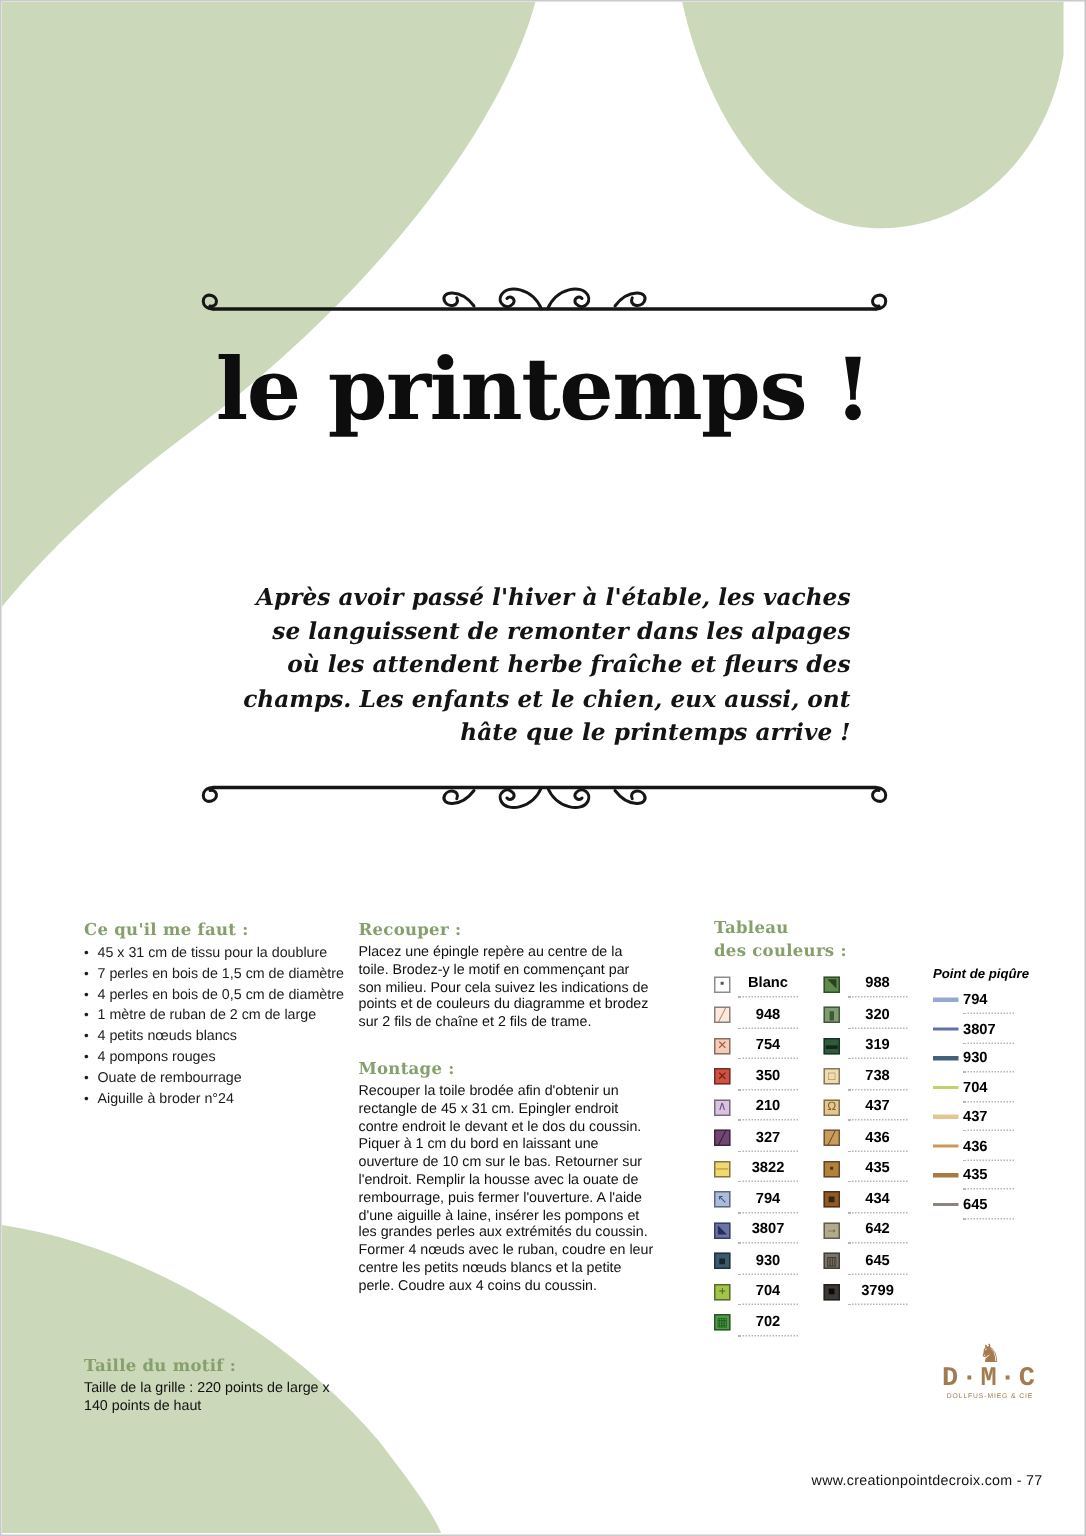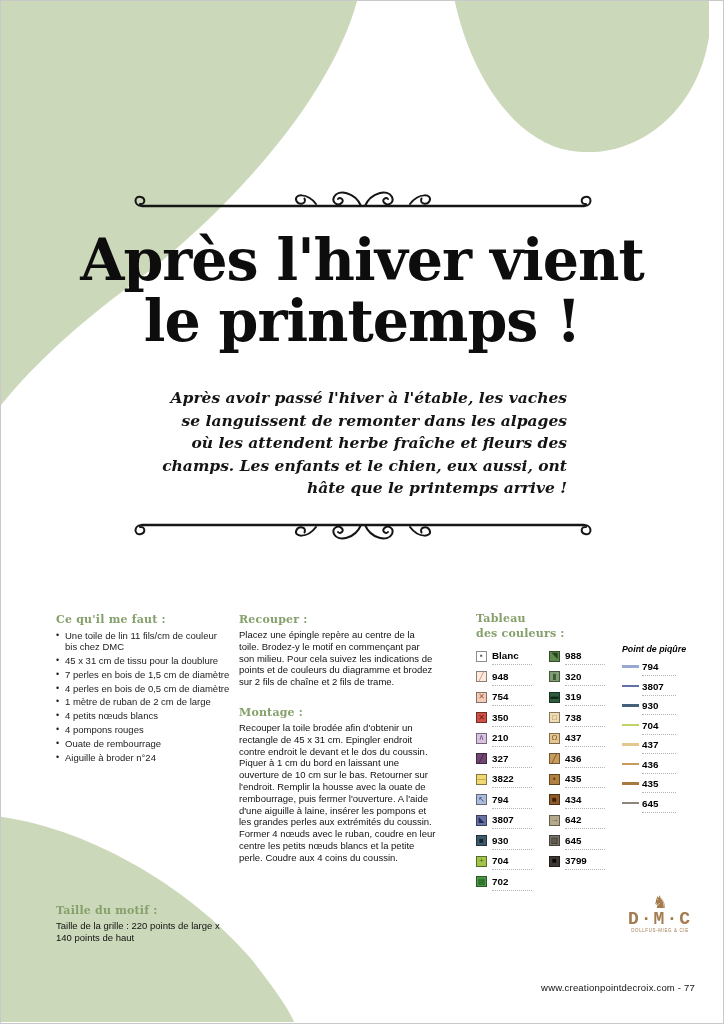--- a/index.html
+++ b/index.html
@@ -54,21 +54,21 @@
   .swatch-cols{display:flex;gap:17px;margin-top:9px;}
   .swatch-col{display:flex;flex-direction:column;}
   .swatch-row{display:flex;align-items:flex-start;height:20.5px;}
   .swatch-box{
     width:11px;height:11px;box-sizing:border-box;border:1px solid rgba(0,0,0,.45);
     display:flex;align-items:center;justify-content:center;
     font-size:8px;line-height:8px;margin-top:0.5px;
   }
   .swatch-label{font-size:9.8px;font-weight:bold;margin-left:5px;color:#000;}
   .name-dots{border-bottom:1px dotted #b5b5b5;height:1px;}
-  .swatch-meta{display:flex;flex-direction:column;}
+  .swatch-meta{display:flex;flex-direction:column;align-items:center;}
   .swatch-meta .name-dots{width:40px;margin-top:2px;margin-left:5px;}
 
   .backstitch{position:absolute;left:621px;top:643px;width:90px;}
   .backstitch-head{font-size:8.8px;font-weight:bold;font-style:italic;color:#000;}
   .stitch-row{display:flex;align-items:flex-start;height:19.5px;margin-top:0;}
   .stitch-line{width:17px;height:2.5px;margin-top:4px;}
   .stitch-label{font-size:9.8px;font-weight:bold;margin-left:3px;color:#000;}
   .stitch-meta{display:flex;flex-direction:column;}
   .stitch-meta .name-dots{width:34px;margin-top:2px;margin-left:3px;}
   .backstitch .rows{margin-top:7px;}
@@ -104,42 +104,40 @@
         <path d="M8 22 C-1 22 0 11 7 13 C12 14.5 11 21 6 20"></path>
         <path d="M450 22 C459 22 458 11 451 13 C446 14.5 447 21 452 20"></path>
         <path d="M227 22 C221 8 204 5 200 13 C197.5 18.5 204 23 208 18.5 C210.5 15.5 206 12.5 204 15"></path>
         <path d="M231 22 C237 8 254 5 258 13 C260.5 18.5 254 23 250 18.5 C247.5 15.5 252 12.5 254 15"></path>
         <path d="M182 20 C173 8 159 10 162.5 17 C165 21.5 173 20 170.5 14.5"></path>
         <path d="M276 20 C285 8 299 10 295.5 17 C293 21.5 285 20 287.5 14.5"></path>
       </svg>
     </div>
 
     <div class="title">
-      <div>Après l'hiver vient</div>
       <div>le printemps !</div>
     </div>
 
     <div class="intro">Après avoir passé l'hiver à l'étable, les vaches se languissent de remonter dans les alpages où les attendent herbe fraîche et fleurs des champs. Les enfants et le chien, eux aussi, ont hâte que le printemps arrive !</div>
 
     <div class="divider bottom" style="top:516px;">
       <svg viewBox="0 0 458 30" fill="none" stroke="#161616" stroke-width="2" stroke-linecap="round">
         <path d="M8 22 H450" stroke-width="2.4"></path>
         <path d="M8 22 C-1 22 0 11 7 13 C12 14.5 11 21 6 20"></path>
         <path d="M450 22 C459 22 458 11 451 13 C446 14.5 447 21 452 20"></path>
         <path d="M227 22 C221 8 204 5 200 13 C197.5 18.5 204 23 208 18.5 C210.5 15.5 206 12.5 204 15"></path>
         <path d="M231 22 C237 8 254 5 258 13 C260.5 18.5 254 23 250 18.5 C247.5 15.5 252 12.5 254 15"></path>
         <path d="M182 20 C173 8 159 10 162.5 17 C165 21.5 173 20 170.5 14.5"></path>
         <path d="M276 20 C285 8 299 10 295.5 17 C293 21.5 285 20 287.5 14.5"></path>
       </svg>
     </div>
 
     <div class="col-materials">
       <div class="green-head">Ce qu'il me faut :</div>
       <ul>
-          <li>Une toile de lin 11 fils/cm de couleur bis chez DMC</li>
           <li>45 x 31 cm de tissu pour la doublure</li>
           <li>7 perles en bois de 1,5 cm de diamètre</li>
           <li>4 perles en bois de 0,5 cm de diamètre</li>
           <li>1 mètre de ruban de 2 cm de large</li>
           <li>4 petits nœuds blancs</li>
           <li>4 pompons rouges</li>
           <li>Ouate de rembourrage</li>
           <li>Aiguille à broder n°24</li>
         </ul>
     </div>

